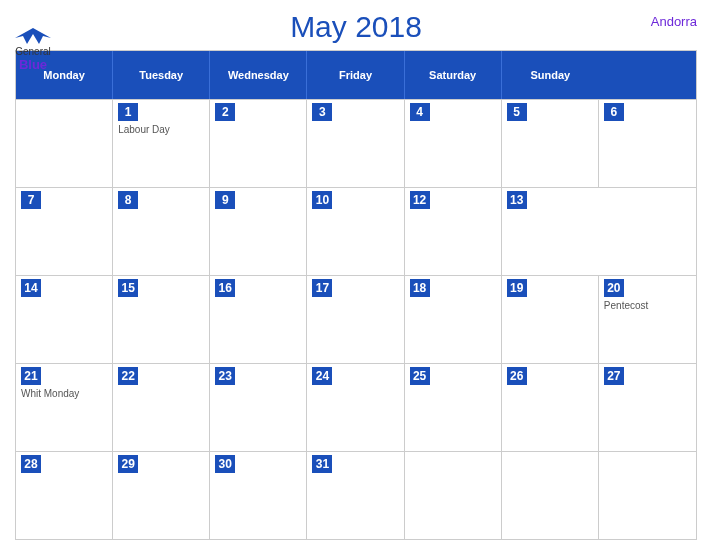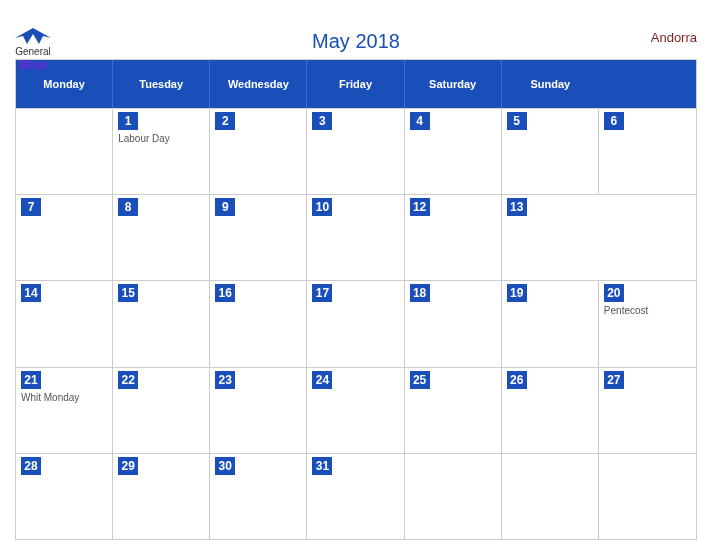--- a/index.html
+++ b/index.html
@@ -30,33 +30,31 @@
       top: 16px;
       display: flex;
       flex-direction: column;
       align-items: center;
     }
     .logo-bird {
       width: 36px;
       height: 20px;
     }
     .title {
-      font-size: 20px;
+      font-size: 30px;
       color: #1a4fba;
       font-weight: normal;
       text-align: center;
-      margin-top: 20px;
     }
     .country {
       position: absolute;
       right: 0;
       top: 4px;
       font-size: 13px;
-      color: #7f1d1d;
-      margin-top: 16px;
+      color: #6d28d9;
     }
     .calendar {
       flex: 1;
       display: flex;
       flex-direction: column;
       border: 1px solid #ccc;
     }
     .cal-header-row {
       display: grid;
       grid-template-columns: repeat(7, 1fr);

